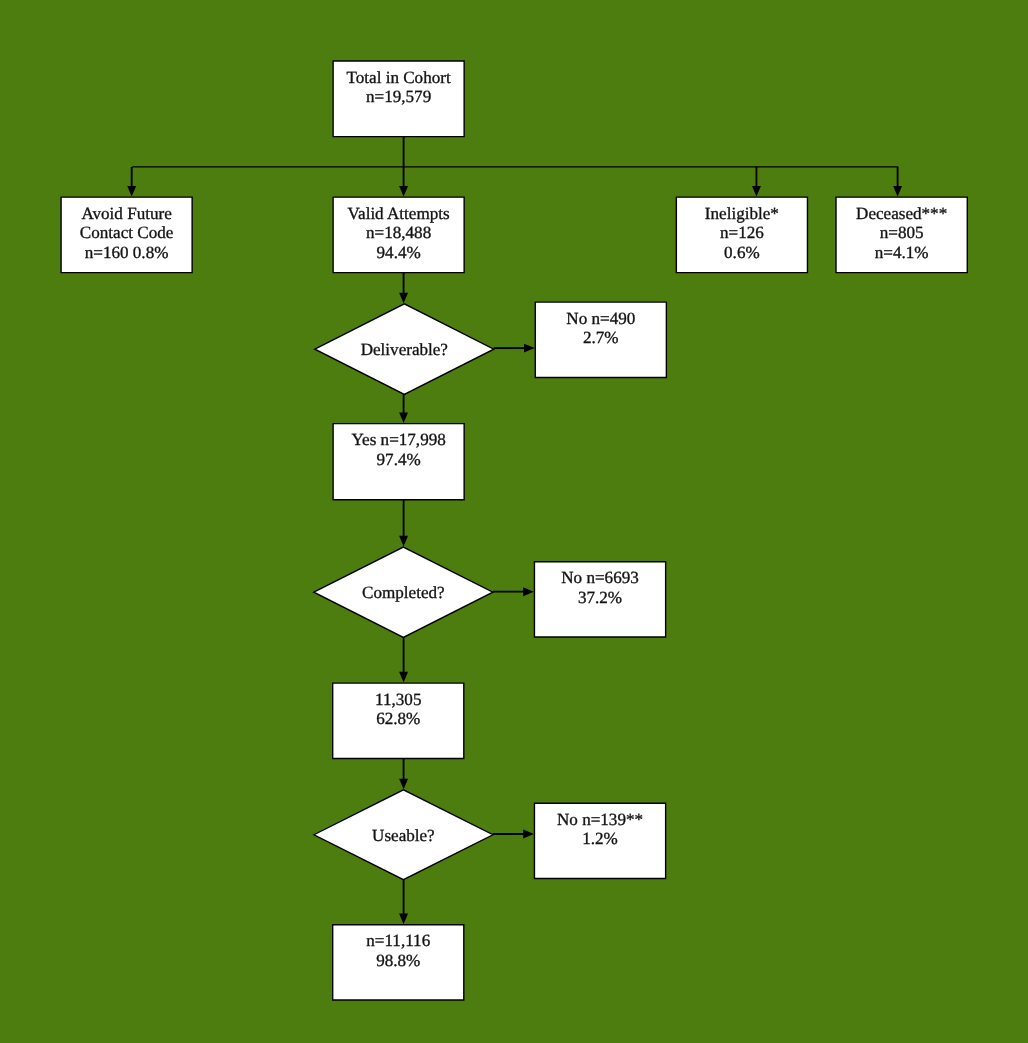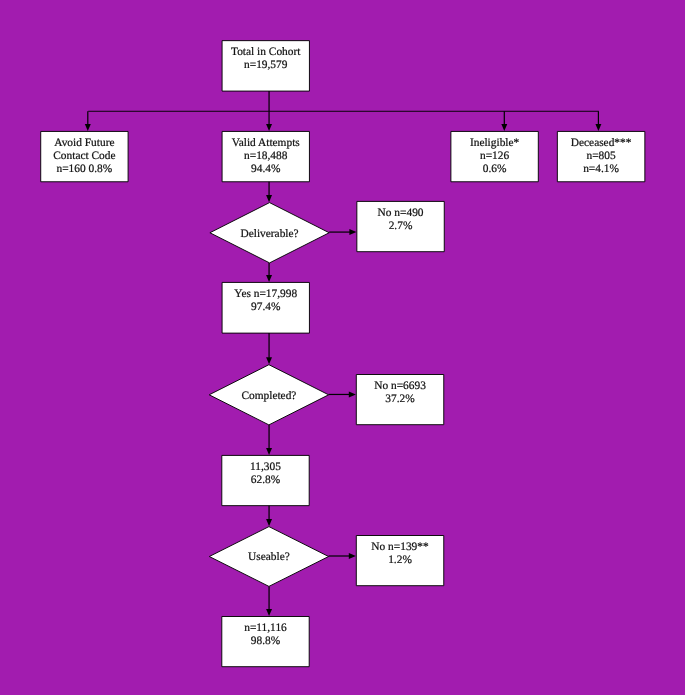--- a/index.html
+++ b/index.html
@@ -1,19 +1,19 @@
 <!DOCTYPE html>
 <html><head>
 <meta charset="utf-8">
 <title>Cohort Response Flow Diagram</title>
 <style>
   html,body{margin:0;padding:0;background:#ffffff;}
   body{width:685px;height:695px;overflow:hidden;
        font-family:"Liberation Serif",serif;-webkit-font-smoothing:antialiased;}
-  #flowchart{position:relative;width:685px;height:695px;background:#a21caf;}
+  #flowchart{position:relative;width:685px;height:695px;background:#4d7c0f;}
   #flow-svg{display:block;position:absolute;left:0;top:0;
              text-rendering:geometricPrecision;}
 
   
   .shape-fill{fill:#ffffff;stroke:none;}
   .shape-core{fill:none;stroke:#000000;stroke-width:0.93;stroke-linejoin:miter;}
   .conn-core{fill:none;stroke:#000000;stroke-width:1.22;stroke-linecap:butt;}
   .conn-thin{fill:none;stroke:#000000;stroke-width:0.95;stroke-linecap:butt;}
   .arrowhead{fill:#000000;stroke:none;}
   .nodelabel{font-family:"Liberation Serif",serif;font-size:11.4px;

